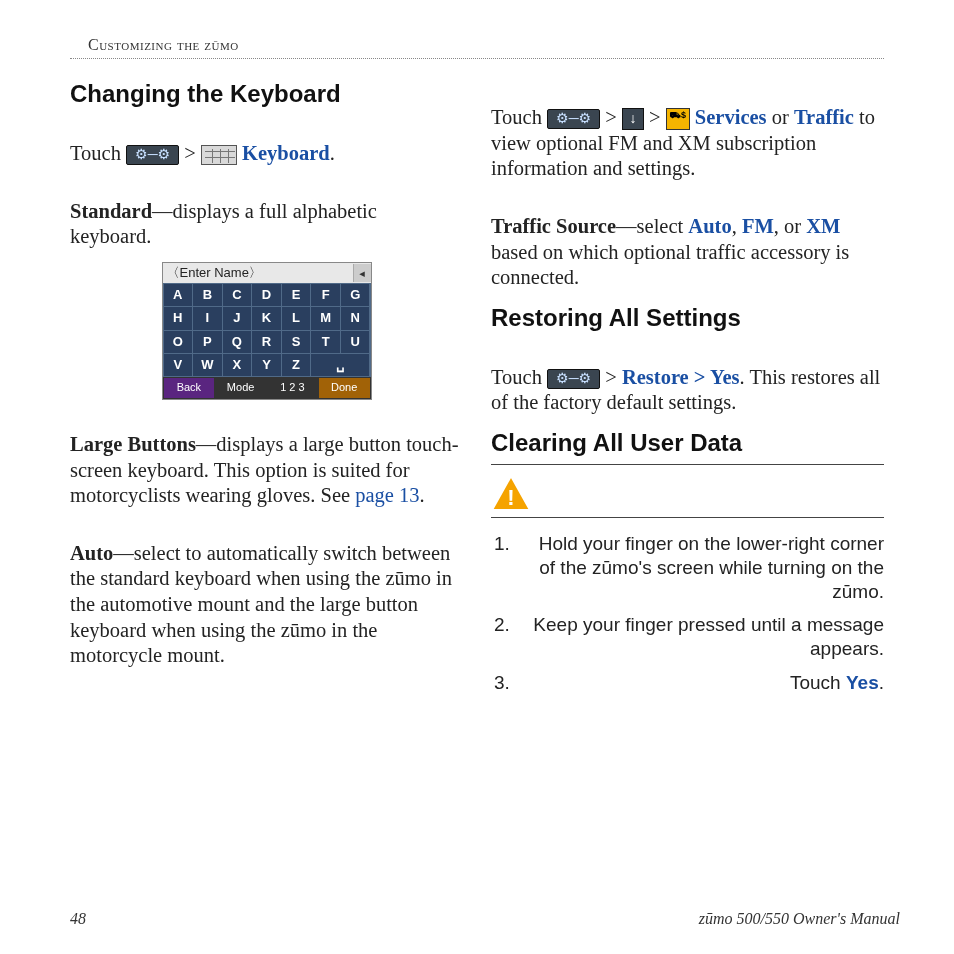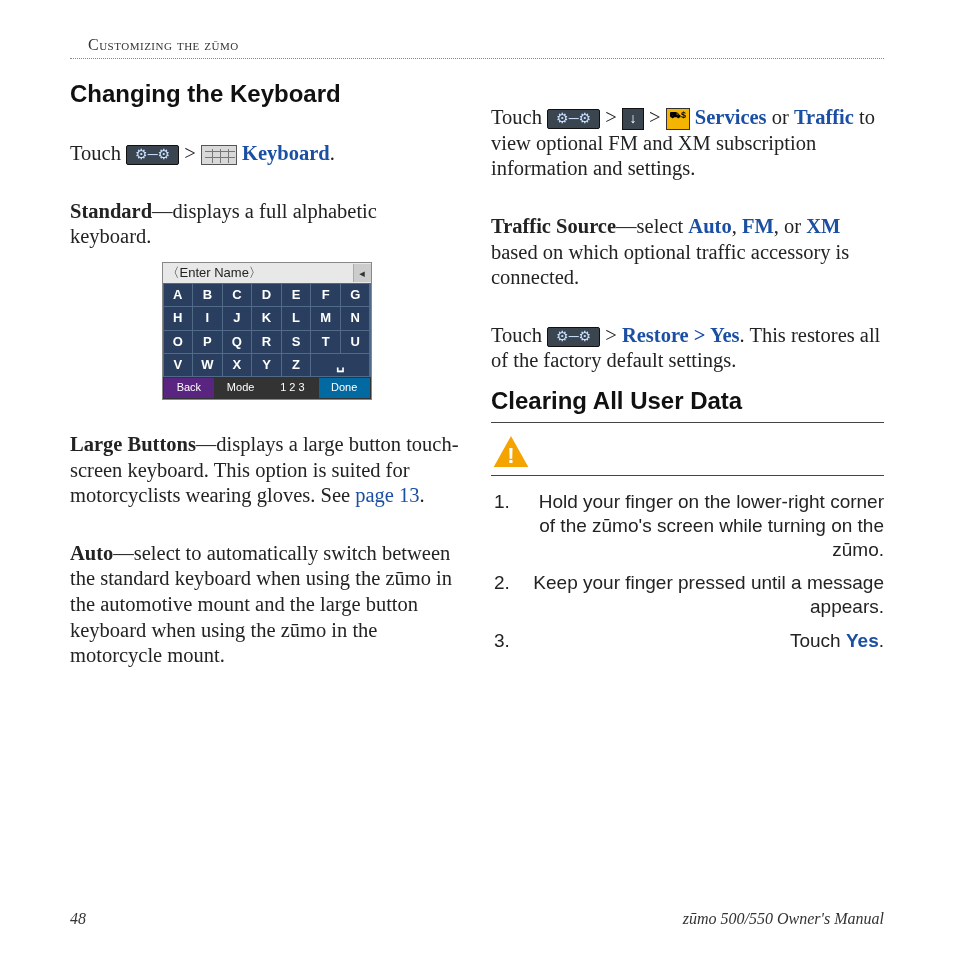--- a/index.html
+++ b/index.html
@@ -98,34 +98,34 @@
     background:#506a88; padding:1px;
   }
   .kbd-grid span{
     background:#2a3f5f; color:#fff; text-align:center; font-size:13px;
     font-weight:bold; padding:3px 0;
   }
   .kbd-grid .sp{ background:#2a3f5f; }
   .kbd-bottom{ display:flex; gap:1px; background:#333; padding:1px;}
   .kbd-bottom span{ flex:1; color:#fff; font-size:11px; text-align:center; padding:3px 0;}
   .kbd-bottom .b1{ background:#5a2580;}
-  .kbd-bottom .b4{ background:#0369a1;}
+  .kbd-bottom .b4{ background:#a16207;}
   .kbd-bottom .bm{ background:#333;}
 
   .caution-box {
     border-top: 1px solid #444; border-bottom: 1px solid #444;
     padding: 6px 0; margin: 6px 0 14px 0; display:flex; gap:10px;
   }
   .caution-icon {
     width: 40px; height: 36px; flex-shrink:0; position:relative; margin-top:4px;
   }
   .caution-icon svg{ width:100%; height:100%; }
   .caution-text { font-size: 20px; }
   .footer {
-    position:absolute; bottom:25px; left:70px; right:70px;
+    position:absolute; bottom:25px; left:70px; right:54px;
     display:flex; justify-content:space-between;
     font-style:italic; font-size:16px; color:#333;
   }
 </style>
 </head>
 <body>
 
 <div class="header-label">Customizing the zūmo</div>
 <div class="dotted-rule"></div>
 
@@ -197,20 +197,21 @@
       <span>Touch </span><span class="icon-wrench">⚙─⚙</span>
       <span>&gt;</span>
       <span class="icon-down"></span>
       <span>&gt;</span>
       <span class="icon-svc">⛟$</span><span class="link"> Services</span><span> or </span><span class="link">Traffic</span><span> to view optional FM and XM subscription information and settings.</span>
     </p>
     <p>
       <span class="bold">Traffic Source</span><span>—select </span><span class="link">Auto</span><span>, </span><span class="link">FM</span><span>, or </span><span class="link">XM</span><span> based on which optional traffic accessory is connected.</span>
     </p>
 
+    <h2>Restoring All Settings</h2>
     <p>
       <span>Touch </span><span class="icon-wrench">⚙─⚙</span>
       <span>&gt;</span><span class="link"> Restore &gt; Yes</span><span>. This restores all of the factory default settings.</span>
     </p>
 
     <h2>Clearing All User Data</h2>
     <div class="caution-box">
       <div class="caution-icon">
         <svg viewBox="0 0 40 36">
             <polygon points="20,1 39,35 1,35" fill="#f5a300" stroke="#fff" stroke-width="2"></polygon>

